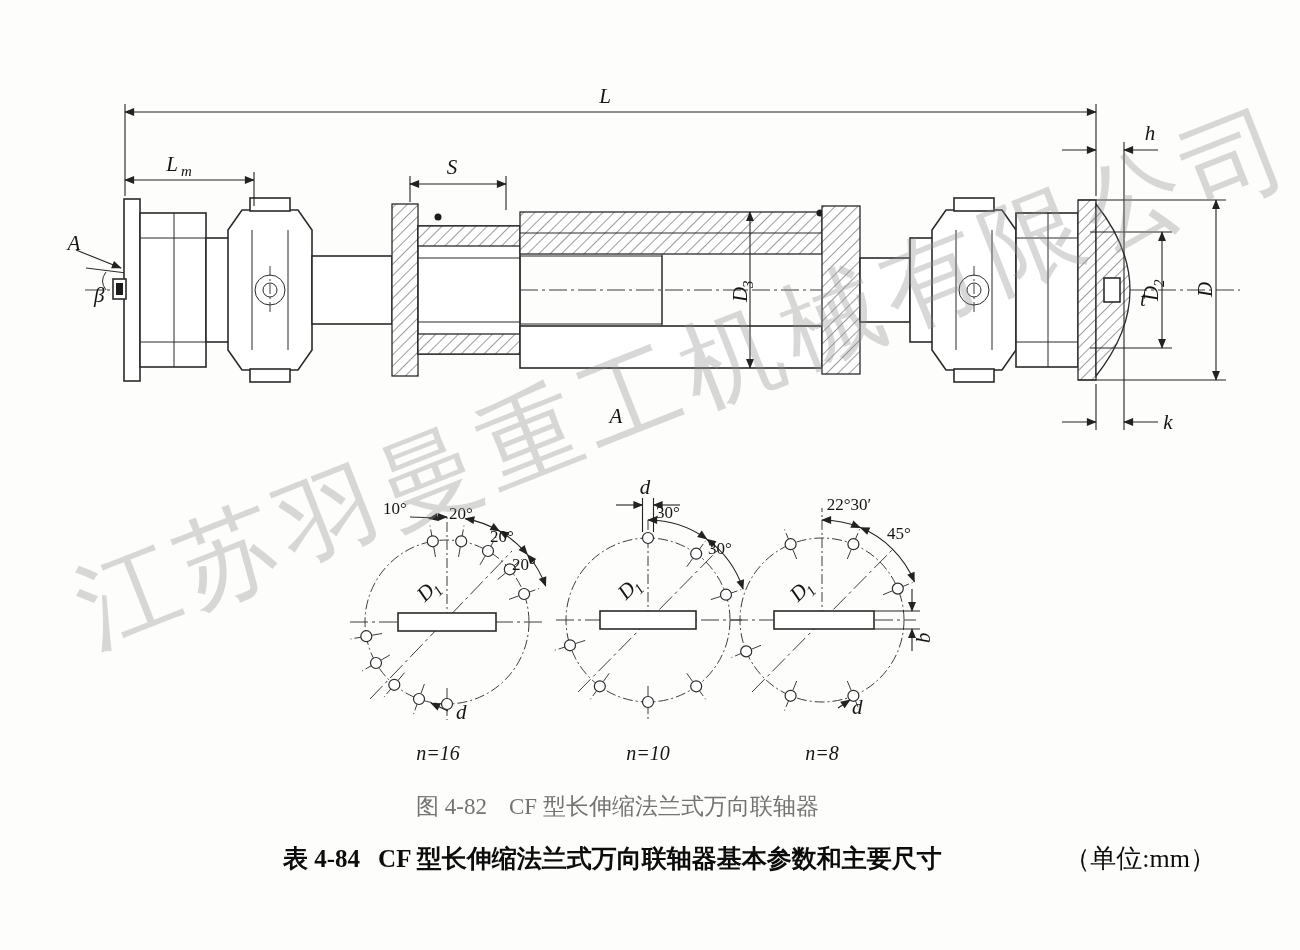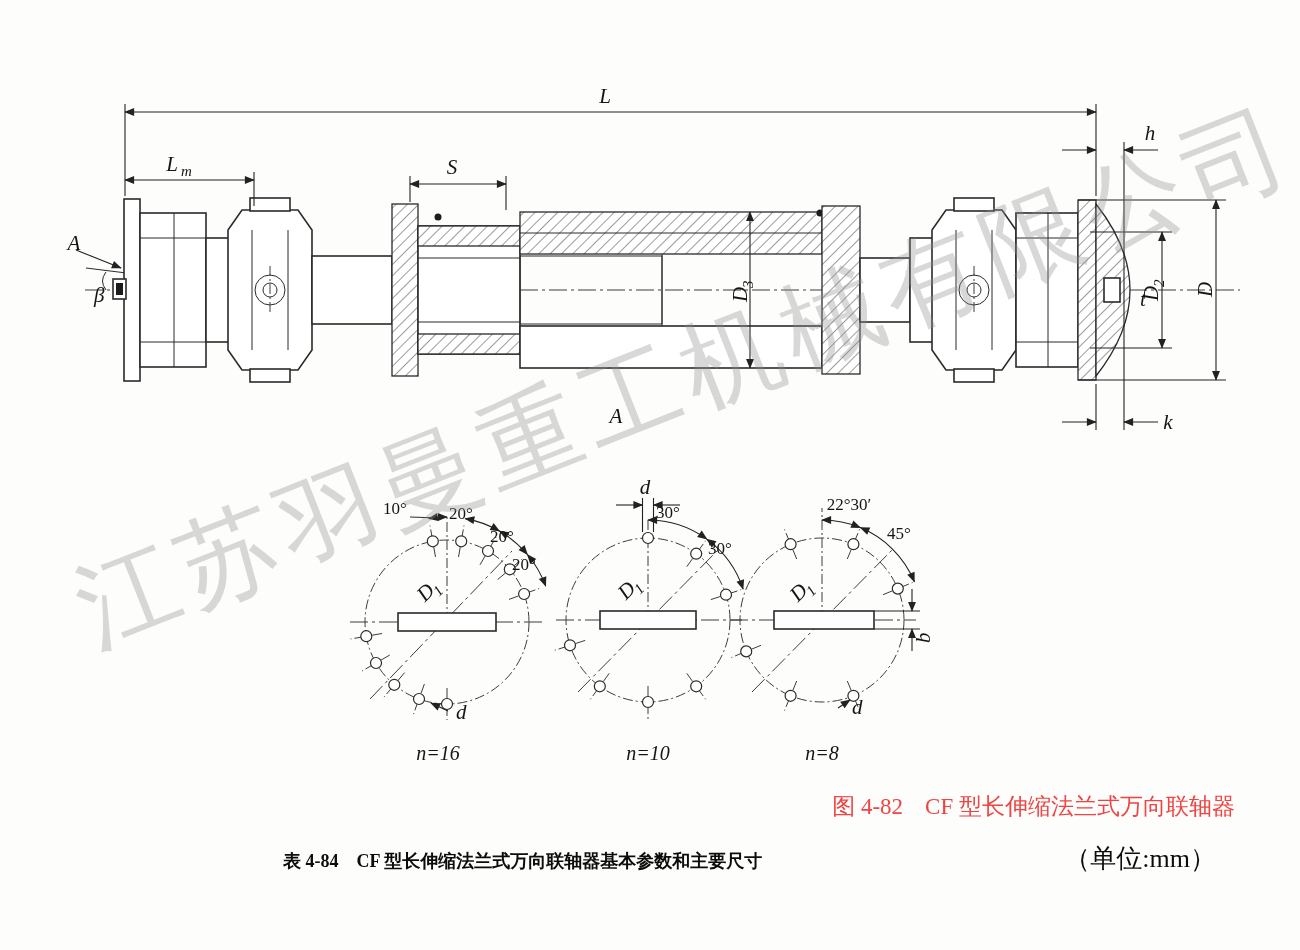--- a/index.html
+++ b/index.html
@@ -21,29 +21,29 @@
   .dim{fill:none;stroke:#222;stroke-width:1.1;}
   .hole{fill:#fff;stroke:#2a2a2a;stroke-width:1.2;}
   .dot{fill:#1c1c1c;stroke:none;}
   .watermark{
     position:absolute;left:82px;top:548px;white-space:nowrap;
     font-size:100px;letter-spacing:8px;color:#8f8f8f;opacity:.34;
     transform:rotate(-21.5deg);transform-origin:0 50%;
     font-family:"Liberation Serif","DejaVu Serif",serif;pointer-events:none;z-index:5;
   }
   .fig-caption{
-    position:absolute;top:791px;left:0;width:1235px;text-align:right;
-    font-size:23px;color:#ef4444;z-index:6;
+    position:absolute;top:791px;left:0;width:1235px;text-align:center;
+    font-size:23px;color:#737373;z-index:6;
   }
   .fig-caption .num{margin-right:22px;}
   .tbl-caption{
     position:absolute;top:841px;left:283px;right:84px;display:flex;
     justify-content:space-between;align-items:baseline;z-index:6;color:#0c0c0c;
   }
-  .tbl-caption .bold{font-weight:bold;font-size:18px;}
+  .tbl-caption .bold{font-weight:bold;font-size:25px;}
   .tbl-caption .bold .num{margin-right:18px;}
   .tbl-caption .unit{font-size:26px;font-weight:normal;}
 </style>
 </head>
 <body>
 
 <div class="page">
 
   <svg width="1300" height="950" viewBox="0 0 1300 950">
     <defs>

